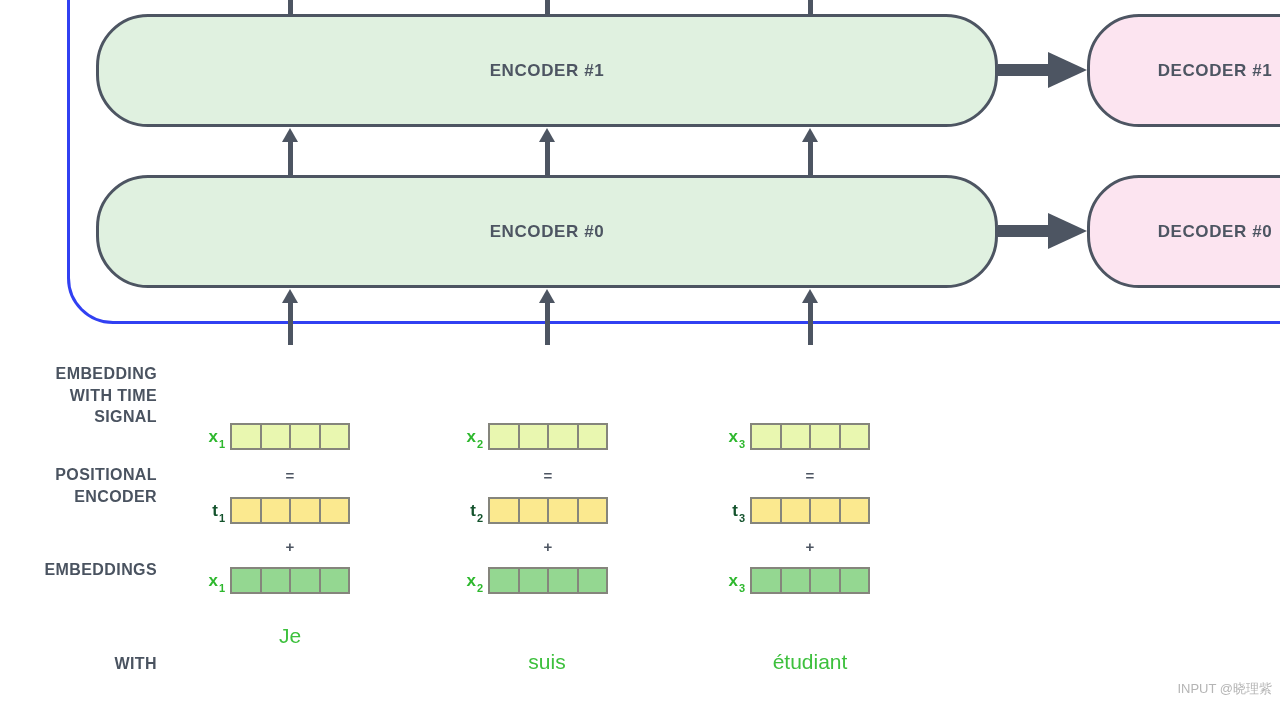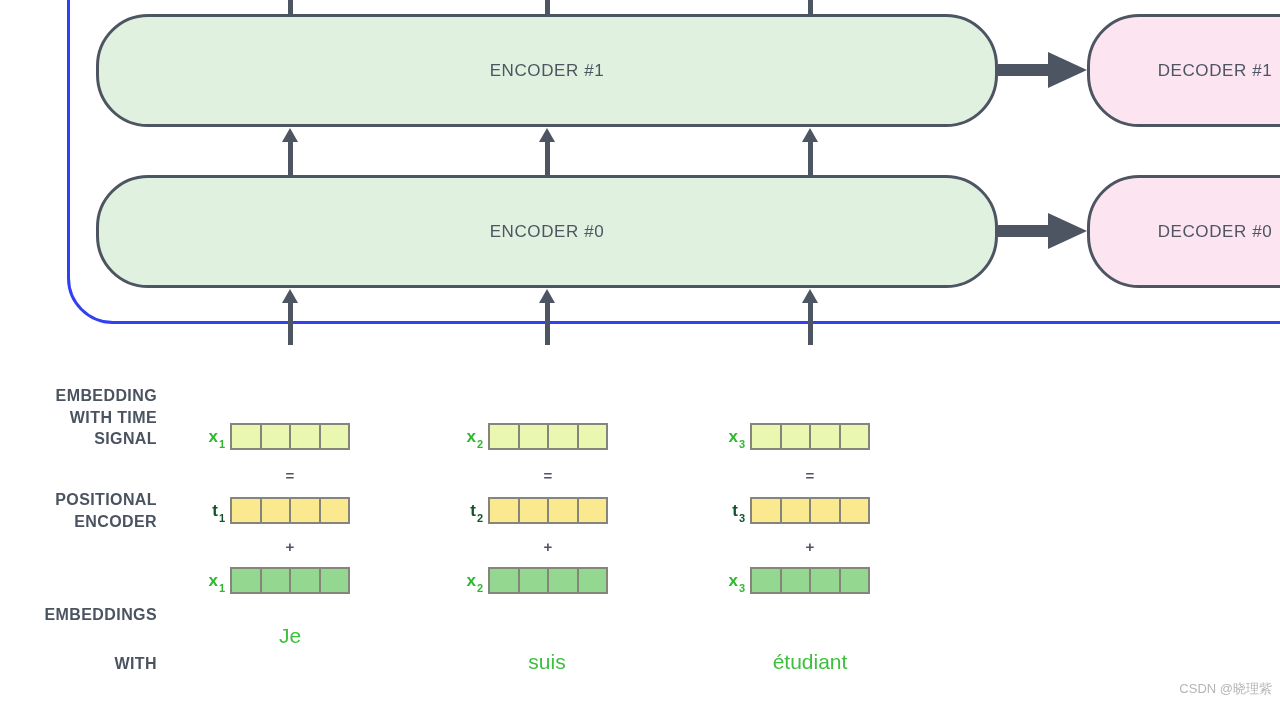--- a/index.html
+++ b/index.html
@@ -9,21 +9,21 @@
   }
   
   .blue-outline{
     position:absolute;left:67px;top:-60px;width:1400px;height:384px;
     border:3px solid #3140f2;border-radius:46px;box-sizing:border-box;background:transparent;
   }
   
   .block{
     position:absolute;height:113px;border:3.5px solid #4d5562;border-radius:52px;
     box-sizing:border-box;display:flex;align-items:center;justify-content:center;
-    font-weight:normal;font-size:17px;letter-spacing:.6px;color:#4d5562;
+    font-weight:bold;font-size:17px;letter-spacing:.6px;color:#4d5562;
   }
   .encoder{left:96px;width:902px;background:#e0f1e0;}
   .decoder{left:1087px;width:256px;background:#fce4f0;}
   .row-top{top:14px;}
   .row-bottom{top:175px;text-align:right;}
   
   .shaft-only{position:absolute;width:5px;background:#4d5562;}
   .up-arrow{position:absolute;width:16px;}
   .up-arrow .head{
     width:0;height:0;border-left:8px solid transparent;border-right:8px solid transparent;
@@ -122,30 +122,30 @@
 
   <div class="h-arrow" style="left:998px;top:52px">
     <div class="hshaft"></div>
       <div class="hhead"></div>
   </div>
   <div class="h-arrow" style="left:998px;top:213px">
     <div class="hshaft"></div>
       <div class="hhead"></div>
   </div>
 
-  <div class="side-label" style="top:385px">
+  <div class="side-label" style="top:363px">
     <div>EMBEDDING</div>
     <div>WITH TIME</div>
     <div>SIGNAL</div>
   </div>
-  <div class="side-label" style="top:489px">
+  <div class="side-label" style="top:464px">
     <div>POSITIONAL</div>
     <div>ENCODER</div>
   </div>
-  <div class="side-label" style="top:604px">EMBEDDINGS</div>
+  <div class="side-label" style="top:559px">EMBEDDINGS</div>
   <div class="side-label" style="top:653px">WITH</div>
 
   <div class="vec-label lbl-x" style="left:182px;top:427px">
     <span>x</span><sub>1</sub>
   </div>
   <div class="vec vec-time" style="left:230px;top:423px">
     <div class="cell"></div>
       <div class="cell"></div>
       <div class="cell"></div>
       <div class="cell"></div>
@@ -227,15 +227,15 @@
     <span>x</span><sub>3</sub>
   </div>
   <div class="vec vec-emb" style="left:750px;top:567px">
     <div class="cell"></div>
       <div class="cell"></div>
       <div class="cell"></div>
       <div class="cell"></div>
   </div>
   <div class="word" style="left:725px;top:650px">étudiant</div>
 
-  <div class="watermark">CSDN @晓理紫</div>
+  <div class="watermark">INPUT @晓理紫</div>
 
 </div>
 
 </body></html>

